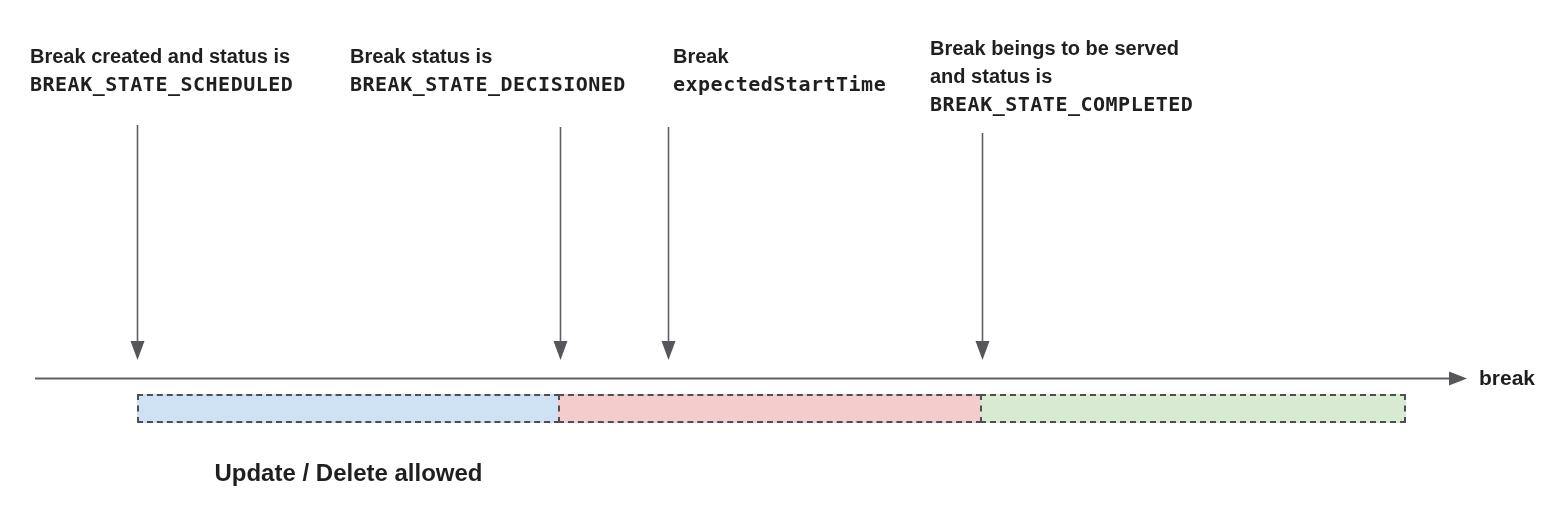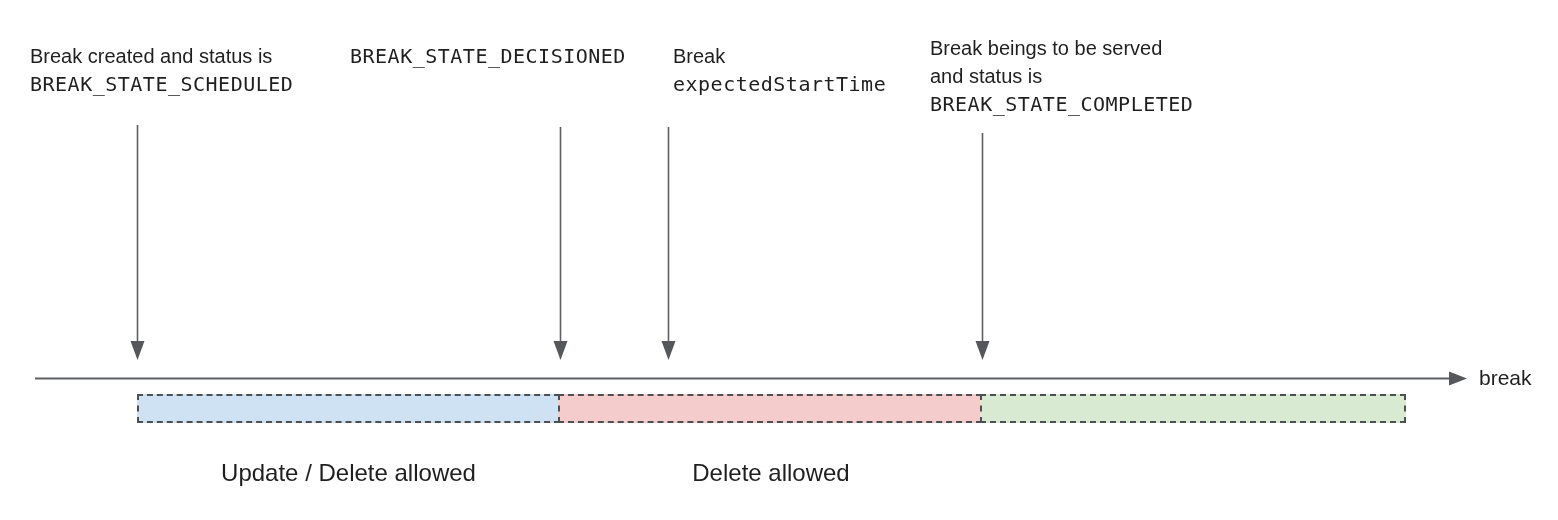--- a/index.html
+++ b/index.html
@@ -8,20 +8,21 @@
     background: #ffffff;
   }
   .canvas {
     position: relative;
     width: 1558px;
     height: 520px;
     background: #ffffff;
     overflow: hidden;
     font-family: "Liberation Sans", sans-serif;
     color: #1f1f1f;
+    font-weight: bold;
   }
   .annotation {
     position: absolute;
     font-size: 20px;
     line-height: 28px;
     white-space: nowrap;
   }
   .annotation .code {
     font-family: "DejaVu Sans Mono", monospace;
     font-size: 20px;
@@ -84,20 +85,21 @@
 <body>
 
 <div class="canvas">
 
   <div class="annotation" id="ann-1">
     <div>Break created and status is</div>
     <div class="code">BREAK_STATE_SCHEDULED</div>
   </div>
 
   <div class="annotation" id="ann-2">
+    <div>Break status is</div>
     <div class="code">BREAK_STATE_DECISIONED</div>
   </div>
 
   <div class="annotation" id="ann-4">
     <div>Break beings to be served</div>
     <div>and status is</div>
     <div class="code">BREAK_STATE_COMPLETED</div>
   </div>
 
   <div class="annotation" id="ann-3">
@@ -132,15 +134,14 @@
 
   <span class="time-label">break</span>
 
   <div class="bars">
     <div class="segment" id="seg-1" style="background: rgb(207, 226, 243);"></div>
     <div class="segment" id="seg-2" style="background: rgb(244, 204, 204);"></div>
     <div class="segment" id="seg-3" style="background: rgb(217, 234, 211);"></div>
   </div>
 
   <div class="segment-label" id="seg-label-1">Update / Delete allowed</div>
-  <div class="segment-label" id="seg-label-2">Delete allowed</div>
 
 </div>
 
 </body></html>

